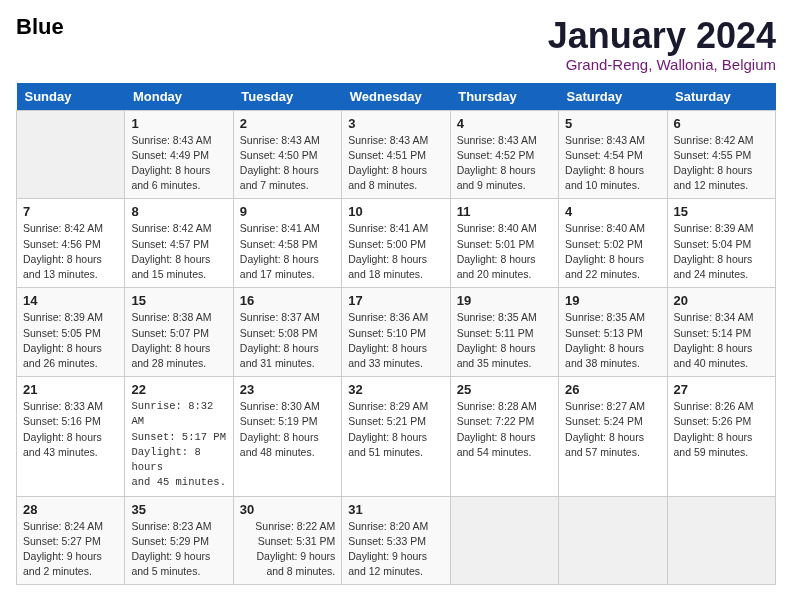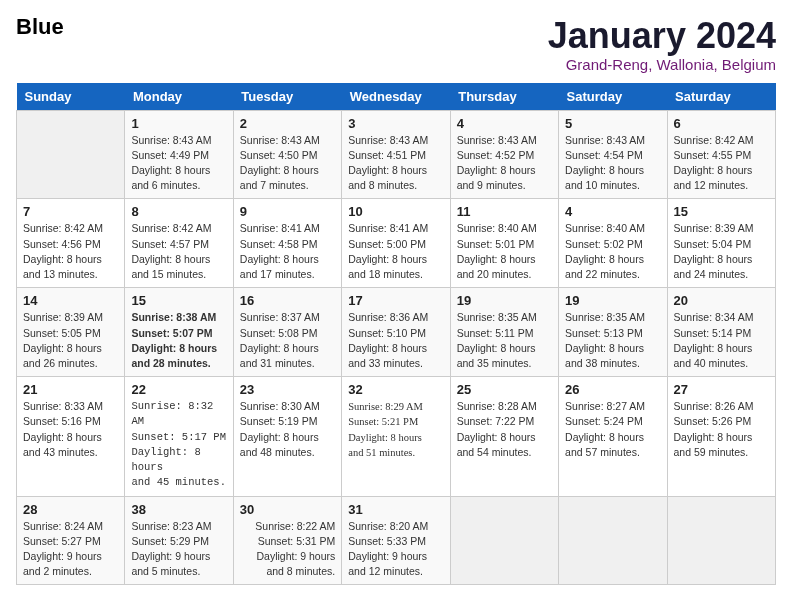--- a/index.html
+++ b/index.html
@@ -211,21 +211,21 @@
       <tr>
         <td>
           <span class="day-num">14</span>
           <div class="day-info" style="white-space: pre-line;">Sunrise: 8:39 AM
 Sunset: 5:05 PM
 Daylight: 8 hours
 and 26 minutes.</div>
         </td>
         <td>
           <span class="day-num">15</span>
-          <div class="day-info" style="white-space: pre-line; font-weight: bold;">Sunrise: 8:38 AM
+          <div class="day-info" style="white-space: pre-line;">Sunrise: 8:38 AM
 Sunset: 5:07 PM
 Daylight: 8 hours
 and 28 minutes.</div>
         </td>
         <td>
           <span class="day-num">16</span>
           <div class="day-info" style="white-space: pre-line;">Sunrise: 8:37 AM
 Sunset: 5:08 PM
 Daylight: 8 hours
 and 31 minutes.</div>
@@ -276,21 +276,21 @@
         </td>
         <td>
           <span class="day-num">23</span>
           <div class="day-info" style="white-space: pre-line;">Sunrise: 8:30 AM
 Sunset: 5:19 PM
 Daylight: 8 hours
 and 48 minutes.</div>
         </td>
         <td>
           <span class="day-num">32</span>
-          <div class="day-info" style="white-space: pre-line; font-family: Liberation Serif, serif;">Sunrise: 8:29 AM
+          <div class="day-info" style="white-space: pre-line;">Sunrise: 8:29 AM
 Sunset: 5:21 PM
 Daylight: 8 hours
 and 51 minutes.</div>
         </td>
         <td>
           <span class="day-num">25</span>
           <div class="day-info" style="white-space: pre-line;">Sunrise: 8:28 AM
 Sunset: 7:22 PM
 Daylight: 8 hours
 and 54 minutes.</div>
@@ -312,21 +312,21 @@
       </tr>
       <tr>
         <td>
           <span class="day-num">28</span>
           <div class="day-info" style="white-space: pre-line;">Sunrise: 8:24 AM
 Sunset: 5:27 PM
 Daylight: 9 hours
 and 2 minutes.</div>
         </td>
         <td>
-          <span class="day-num">38</span>
+          <span class="day-num">35</span>
           <div class="day-info" style="white-space: pre-line;">Sunrise: 8:23 AM
 Sunset: 5:29 PM
 Daylight: 9 hours
 and 5 minutes.</div>
         </td>
         <td>
           <span class="day-num">30</span>
           <div class="day-info" style="white-space: pre-line; text-align: right;">Sunrise: 8:22 AM
 Sunset: 5:31 PM
 Daylight: 9 hours

